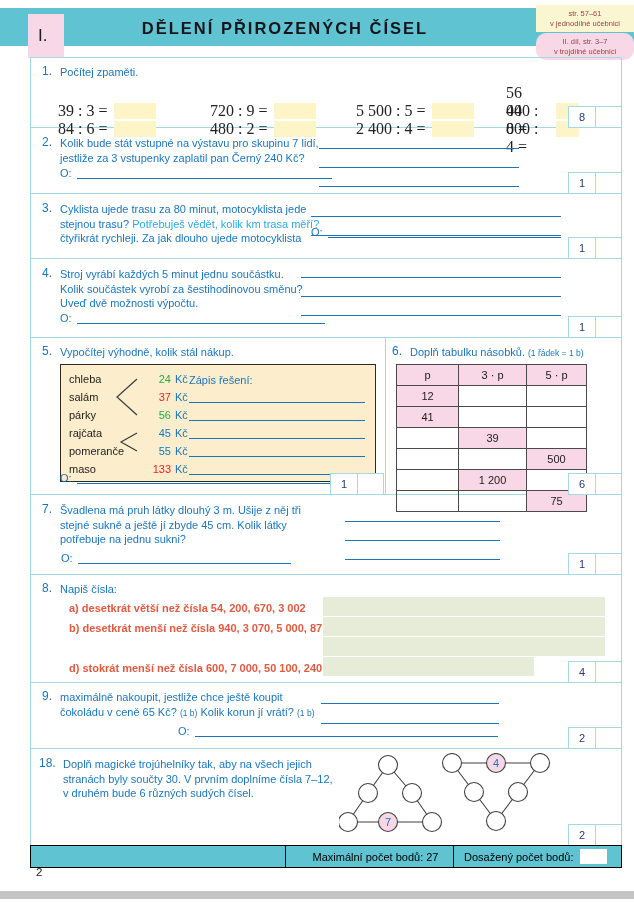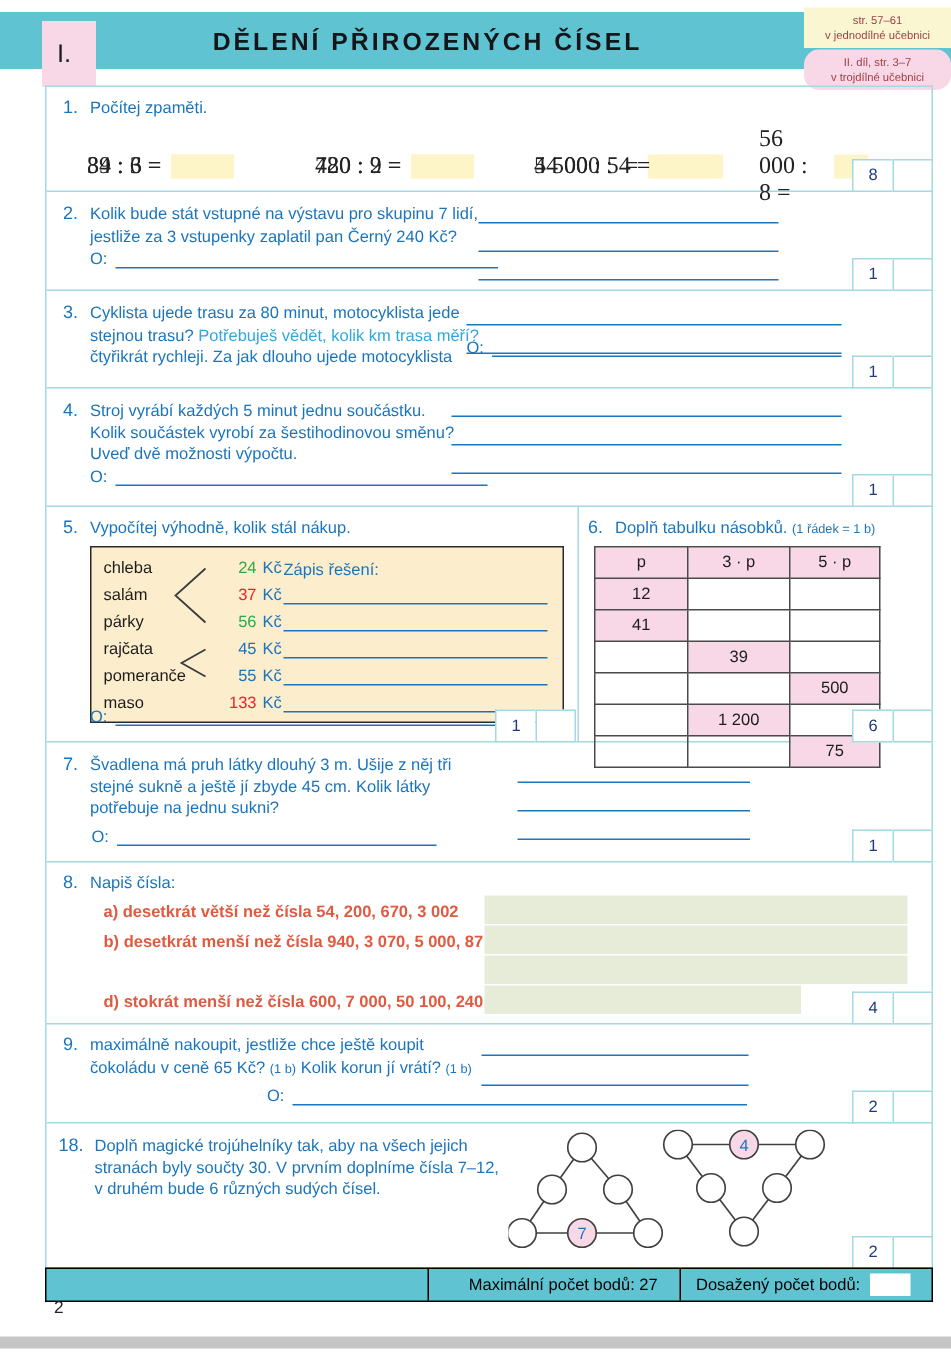--- a/index.html
+++ b/index.html
@@ -137,20 +137,24 @@
             <span class="ybox"></span>
           </div>
       </div>
       <div class="prow" style="top:44px">
         <div class="pcell">
             <span class="plbl">84 : 6 =</span>
             <span class="ybox"></span>
           </div>
         <div class="pcell">
             <span class="plbl">480 : 2 =</span>
+            <span class="ybox"></span>
+          </div>
+        <div class="pcell">
+            <span class="plbl">2 400 : 4 =</span>
             <span class="ybox"></span>
           </div>
         <div class="pcell">
             <span class="plbl">44 000 : 4 =</span>
             <span class="ybox"></span>
           </div>
       </div>
       <div class="pts">
           <div>8</div>
           <div></div>

